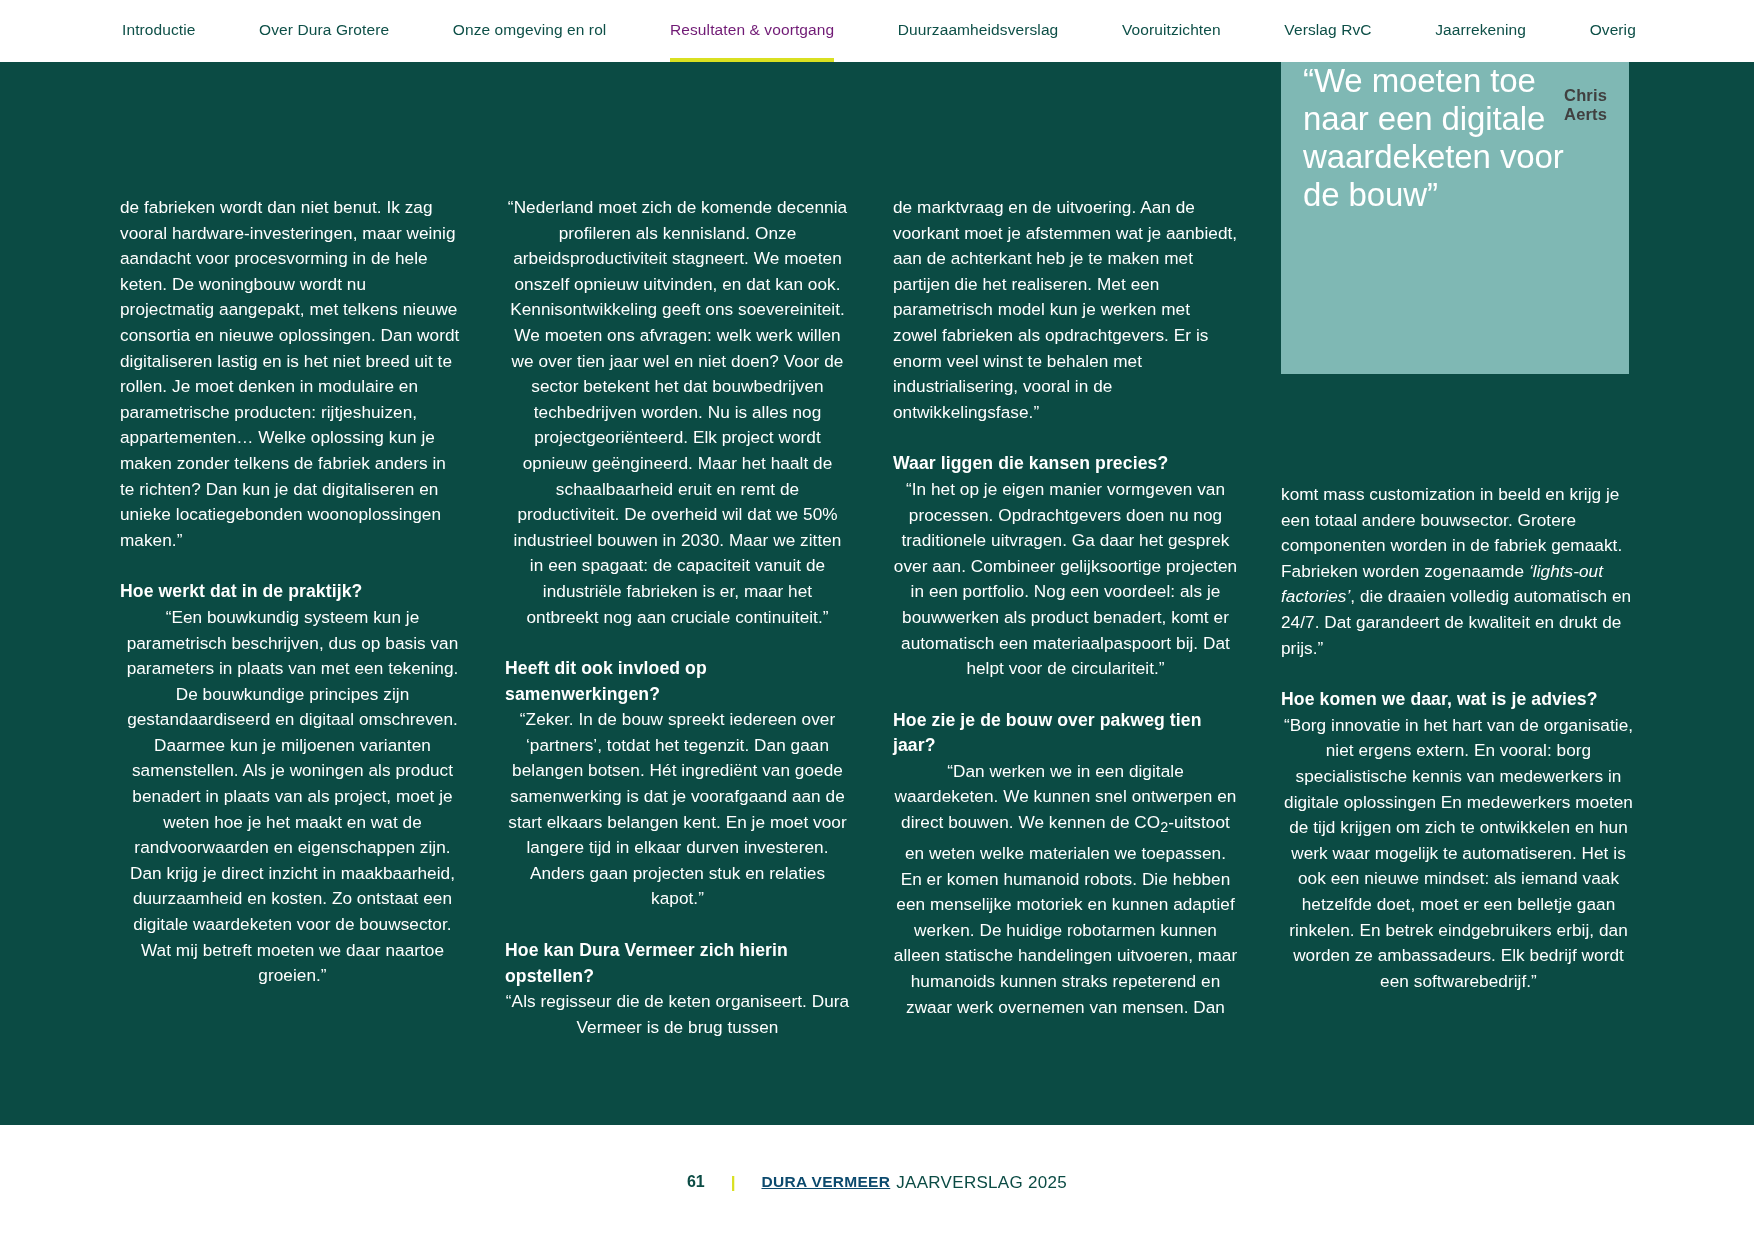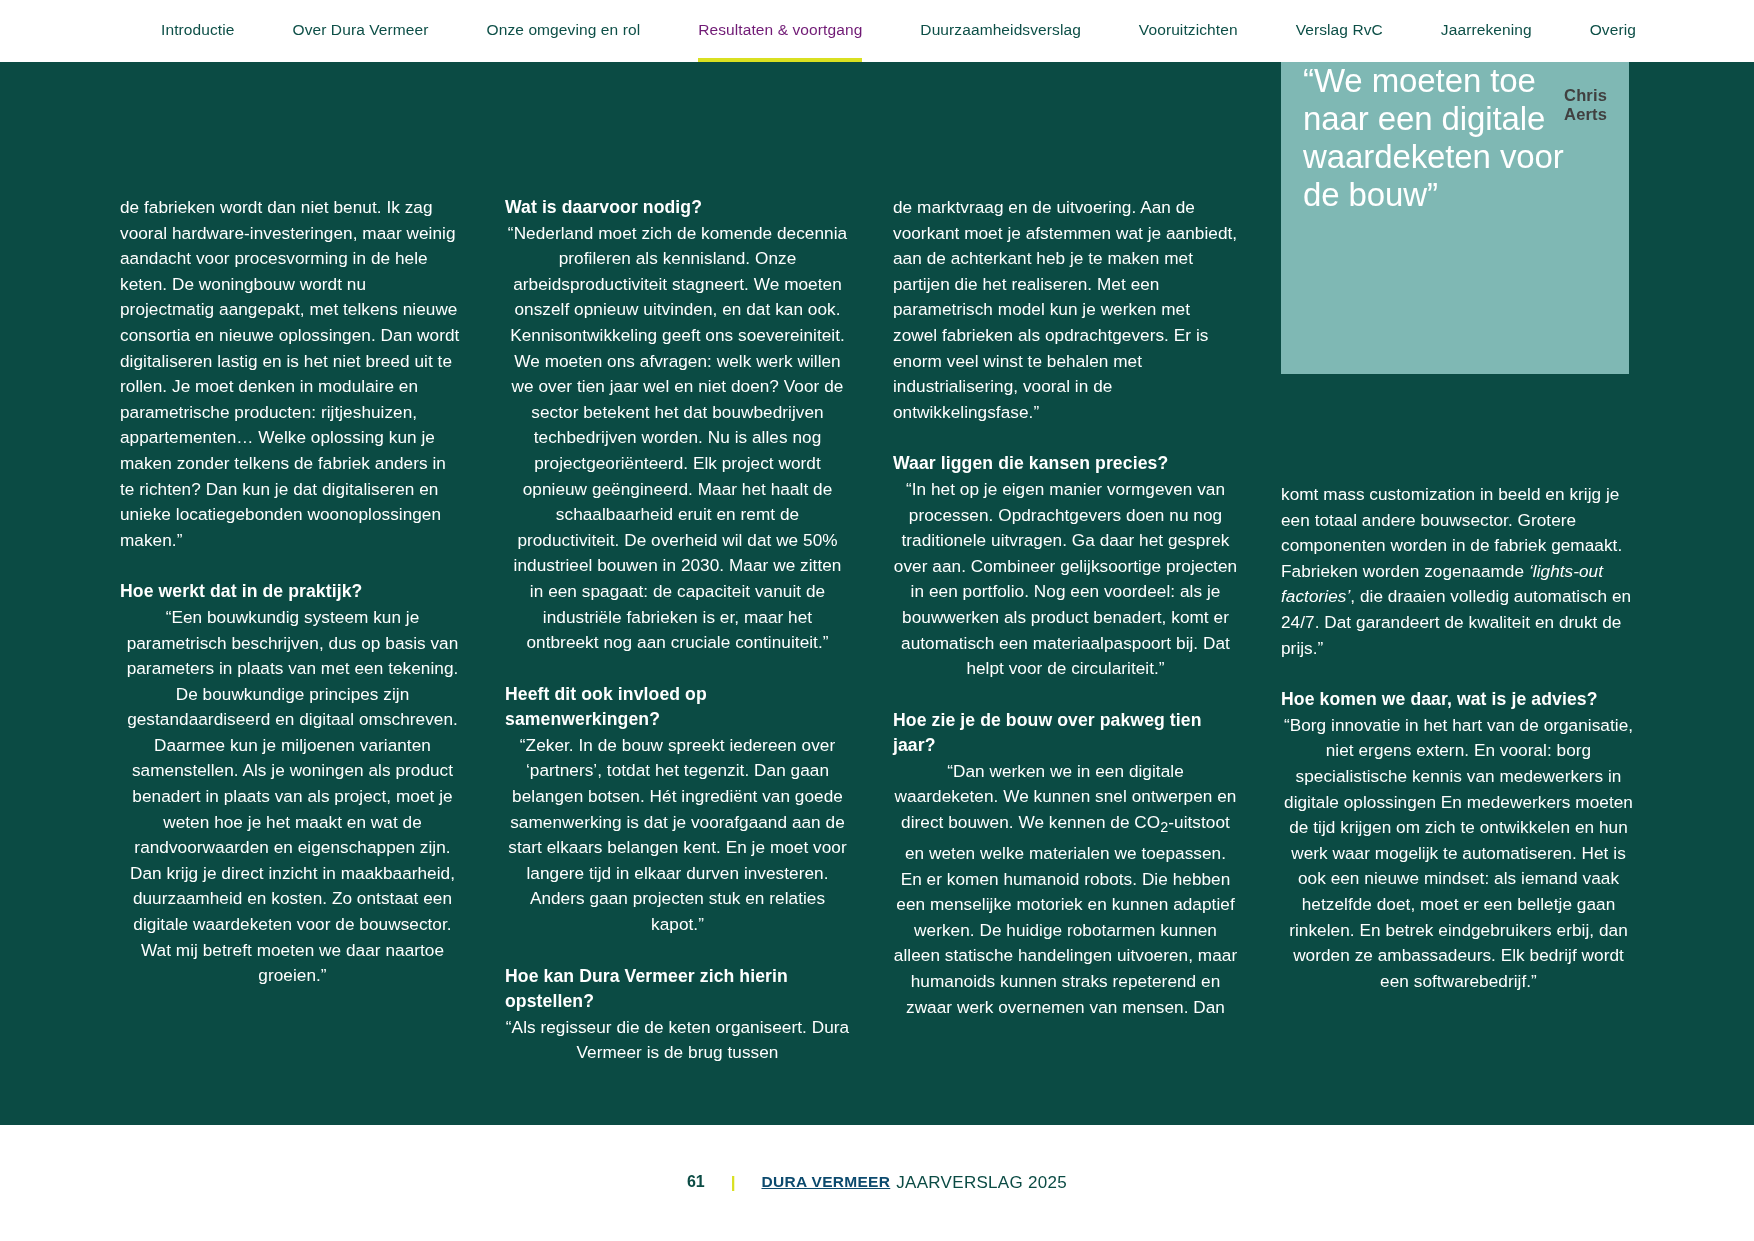--- a/index.html
+++ b/index.html
@@ -21,21 +21,20 @@
 
   
   .topnav {
     position: absolute;
     top: 0; left: 0;
     width: 1754px;
     height: 62px;
     background: #ffffff;
     display: flex;
     align-items: flex-end;
-    padding-left: 39px;
   }
   .nav-inner {
     position: relative;
     width: 100%;
     height: 62px;
     display: flex;
     align-items: center;
     justify-content: space-between;
     padding: 0 118px 0 122px;
   }
@@ -194,21 +193,21 @@
   }
 </style>
 </head>
 <body>
 
 <div class="page">
 
   <nav class="topnav">
     <div class="nav-inner">
       <span class="nav-item">Introductie</span>
-      <span class="nav-item">Over Dura Vermeer</span>
+      <span class="nav-item">Over Dura Grotere</span>
       <span class="nav-item">Onze omgeving en rol</span>
       <span class="nav-item active">Resultaten &amp; voortgang</span>
       <span class="nav-item">Duurzaamheidsverslag</span>
       <span class="nav-item">Vooruitzichten</span>
       <span class="nav-item">Verslag RvC</span>
       <span class="nav-item">Jaarrekening</span>
       <span class="nav-item">Overig</span>
     </div>
   </nav>
 
@@ -219,21 +218,20 @@
       <div class="col col-1">
         <p>de fabrieken wordt dan niet benut. Ik zag vooral hardware-investeringen, maar weinig aandacht voor procesvorming in de hele keten. De woningbouw wordt nu projectmatig aangepakt, met telkens nieuwe consortia en nieuwe oplossingen. Dan wordt digitaliseren lastig en is het niet breed uit te rollen. Je moet denken in modulaire en parametrische producten: rijtjeshuizen, appartementen… Welke oplossing kun je maken zonder telkens de fabriek anders in te richten? Dan kun je dat digitaliseren en unieke locatiegebonden woonoplossingen maken.”</p>
         <div class="head-block">
           <h3>Hoe werkt dat in de praktijk?</h3>
           <p class="body-after-head">“Een bouwkundig systeem kun je parametrisch beschrijven, dus op basis van parameters in plaats van met een tekening. De bouwkundige principes zijn gestandaardiseerd en digitaal omschreven. Daarmee kun je miljoenen varianten samenstellen. Als je woningen als product benadert in plaats van als project, moet je weten hoe je het maakt en wat de randvoorwaarden en eigenschappen zijn. Dan krijg je direct inzicht in maakbaarheid, duurzaamheid en kosten. Zo ontstaat een digitale waardeketen voor de bouwsector. Wat mij betreft moeten we daar naartoe groeien.”</p>
         </div>
       </div>
 
       <div class="col col-2">
         <div class="head-block first">
-          <h3>Wat is daarvoor nodig?</h3>
           <p class="body-after-head">“Nederland moet zich de komende decennia profileren als kennisland. Onze arbeidsproductiviteit stagneert. We moeten onszelf opnieuw uitvinden, en dat kan ook. Kennisontwikkeling geeft ons soevereiniteit. We moeten ons afvragen: welk werk willen we over tien jaar wel en niet doen? Voor de sector betekent het dat bouwbedrijven techbedrijven worden. Nu is alles nog projectgeoriënteerd. Elk project wordt opnieuw geëngineerd. Maar het haalt de schaalbaarheid eruit en remt de productiviteit. De overheid wil dat we 50% industrieel bouwen in 2030. Maar we zitten in een spagaat: de capaciteit vanuit de industriële fabrieken is er, maar het ontbreekt nog aan cruciale continuiteit.”</p>
         </div>
         <div class="head-block">
           <h3>Heeft dit ook invloed op samenwerkingen?</h3>
           <p class="body-after-head">“Zeker. In de bouw spreekt iedereen over ‘partners’, totdat het tegenzit. Dan gaan belangen botsen. Hét ingrediënt van goede samenwerking is dat je voorafgaand aan de start elkaars belangen kent. En je moet voor langere tijd in elkaar durven investeren. Anders gaan projecten stuk en relaties kapot.”</p>
         </div>
         <div class="head-block">
           <h3>Hoe kan Dura Vermeer zich hierin opstellen?</h3>
           <p class="body-after-head">“Als regisseur die de keten organiseert. Dura Vermeer is de brug tussen</p>
         </div>

